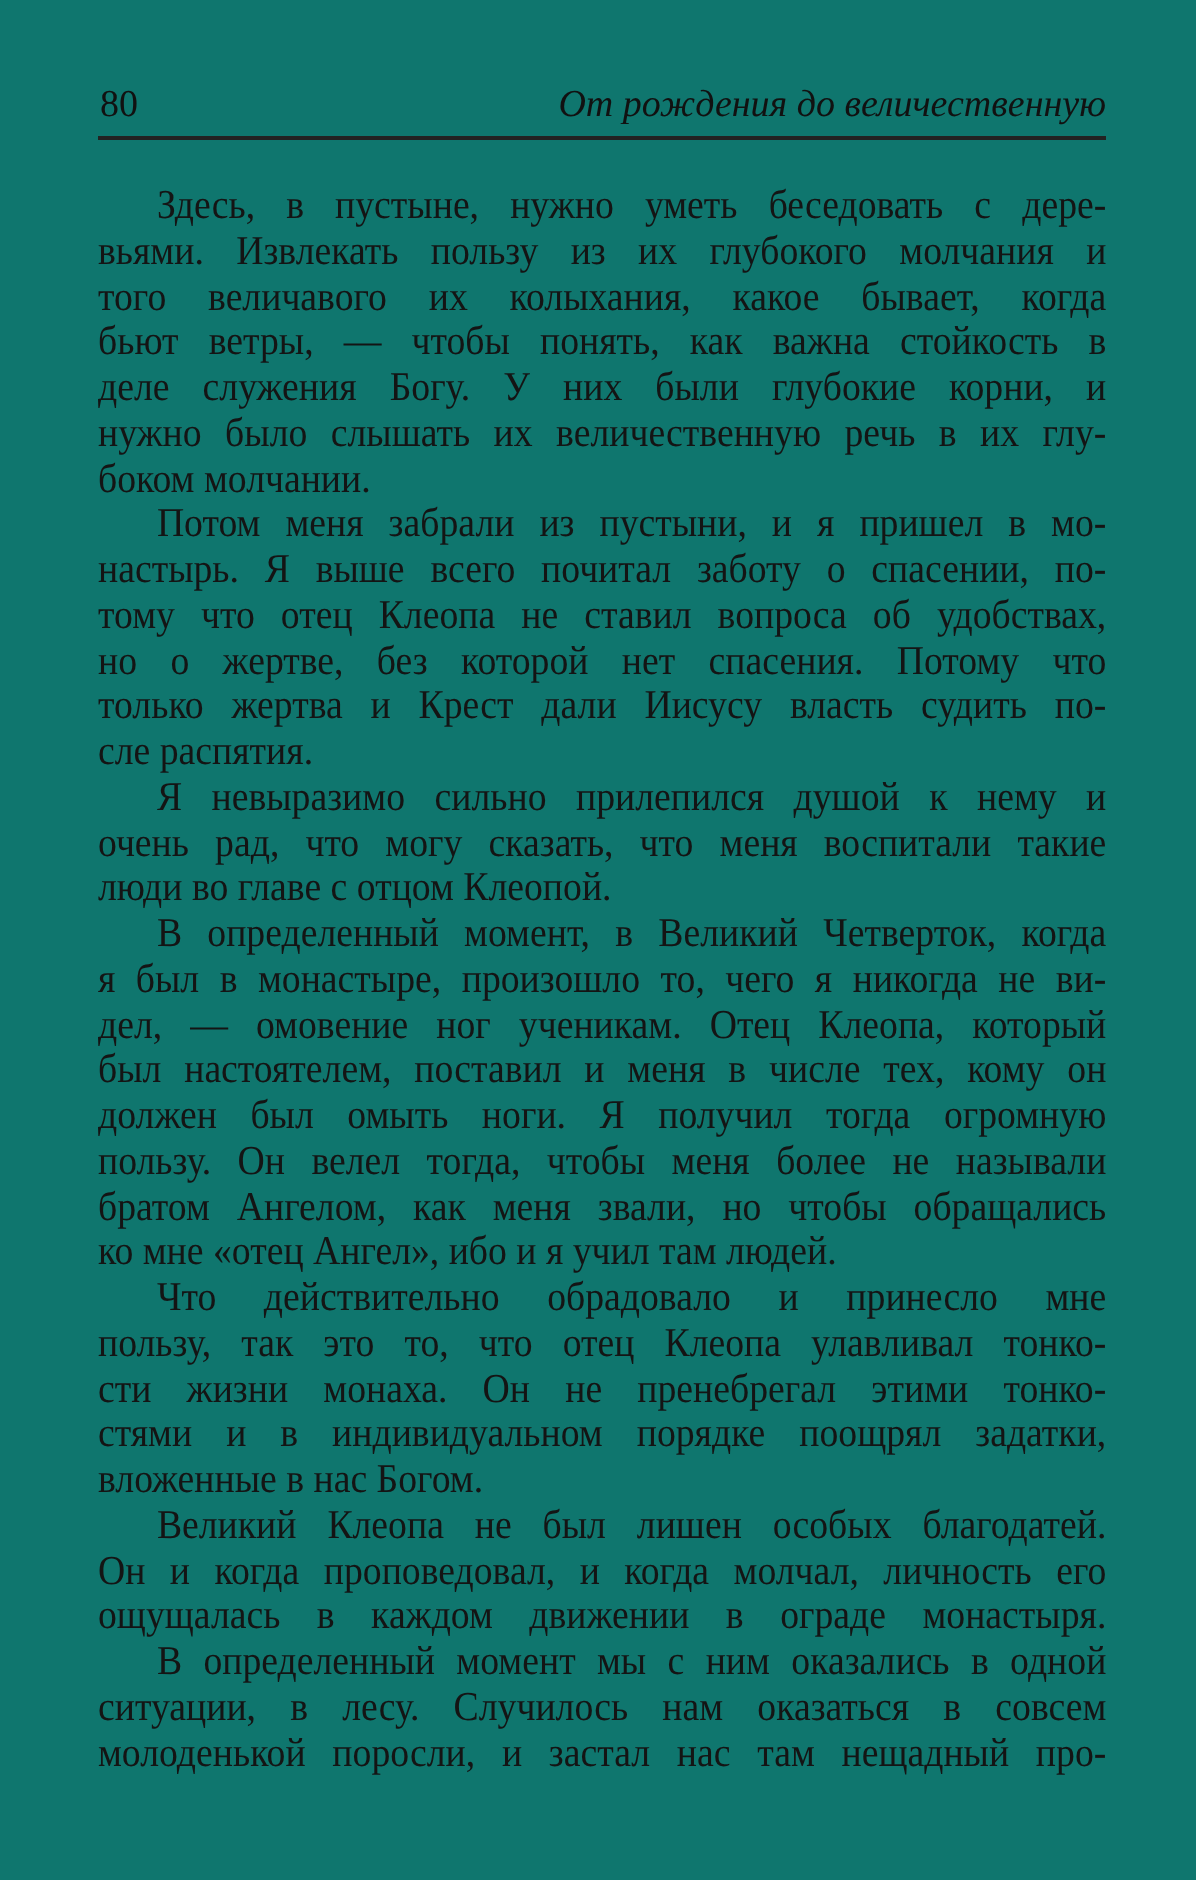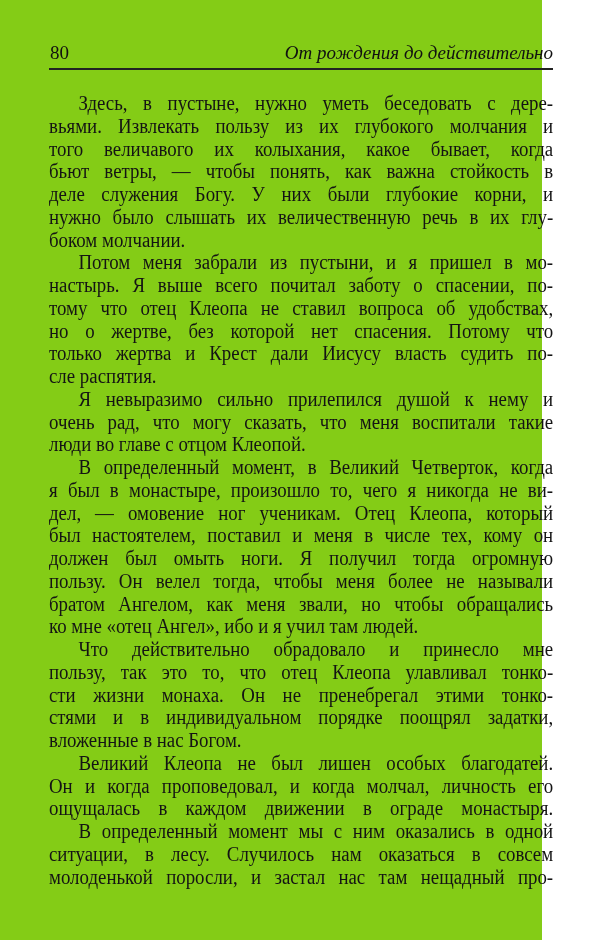--- a/index.html
+++ b/index.html
@@ -1,17 +1,17 @@
 <!DOCTYPE html>
 <html><head>
 <meta charset="utf-8">
 <style>
   html, body { margin: 0; padding: 0; background: #ffffff; }
   body { width: 600px; height: 940px; position: relative; overflow: hidden; }
-  .page { position: absolute; left: 0; top: 0; width: 542px; height: 940px; background: #84cc16; }
+  .page { position: absolute; left: 0; top: 0; width: 598px; height: 940px; background: #0f766e; }
   .running-head {
     position: absolute; left: 49px; top: 42px; width: 504px; height: 24px;
     font-family: "Liberation Serif", serif; color: #111;
   }
   .page-number { position: absolute; left: 1px; top: 0; font-size: 19px; line-height: 22px; }
   .running-title {
     position: absolute; right: 0; top: 0; font-size: 19px; line-height: 22px;
     font-style: italic; white-space: nowrap;
   }
   .head-rule {
@@ -28,21 +28,21 @@
   }
   .line.indent { padding-left: 32px; width: 516px; }
   .line.last { text-align: left; text-align-last: left; }
 </style>
 </head>
 <body>
 
 <div class="page">
   <div class="running-head">
     <span class="page-number">80</span>
-    <span class="running-title">От рождения до действительно</span>
+    <span class="running-title">От рождения до величественную</span>
   </div>
   <div class="head-rule"></div>
 
   <div class="body-text">
 
     <div>
       <div class="line indent">Здесь, в пустыне, нужно уметь беседовать с дере-</div>
       <div class="line">вьями. Извлекать пользу из их глубокого молчания и</div>
       <div class="line">того величавого их колыхания, какое бывает, когда</div>
       <div class="line">бьют ветры, — чтобы понять, как важна стойкость в</div>

